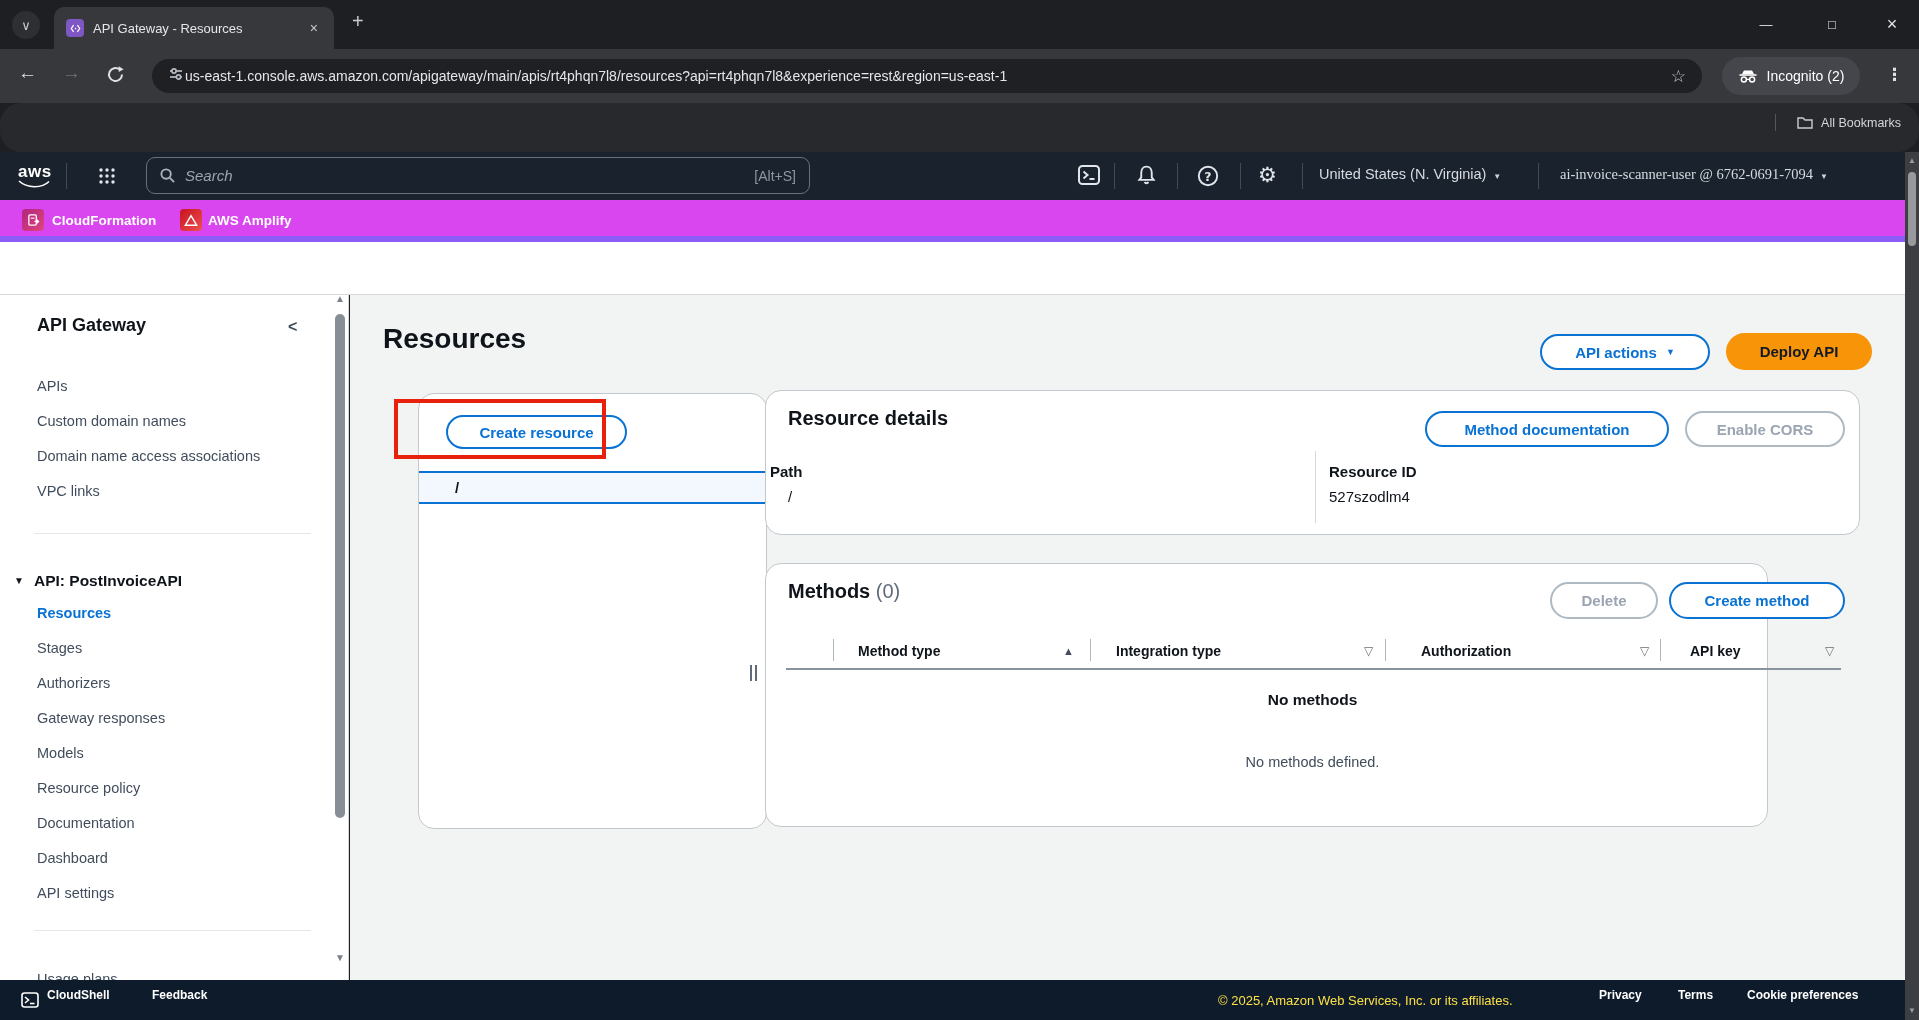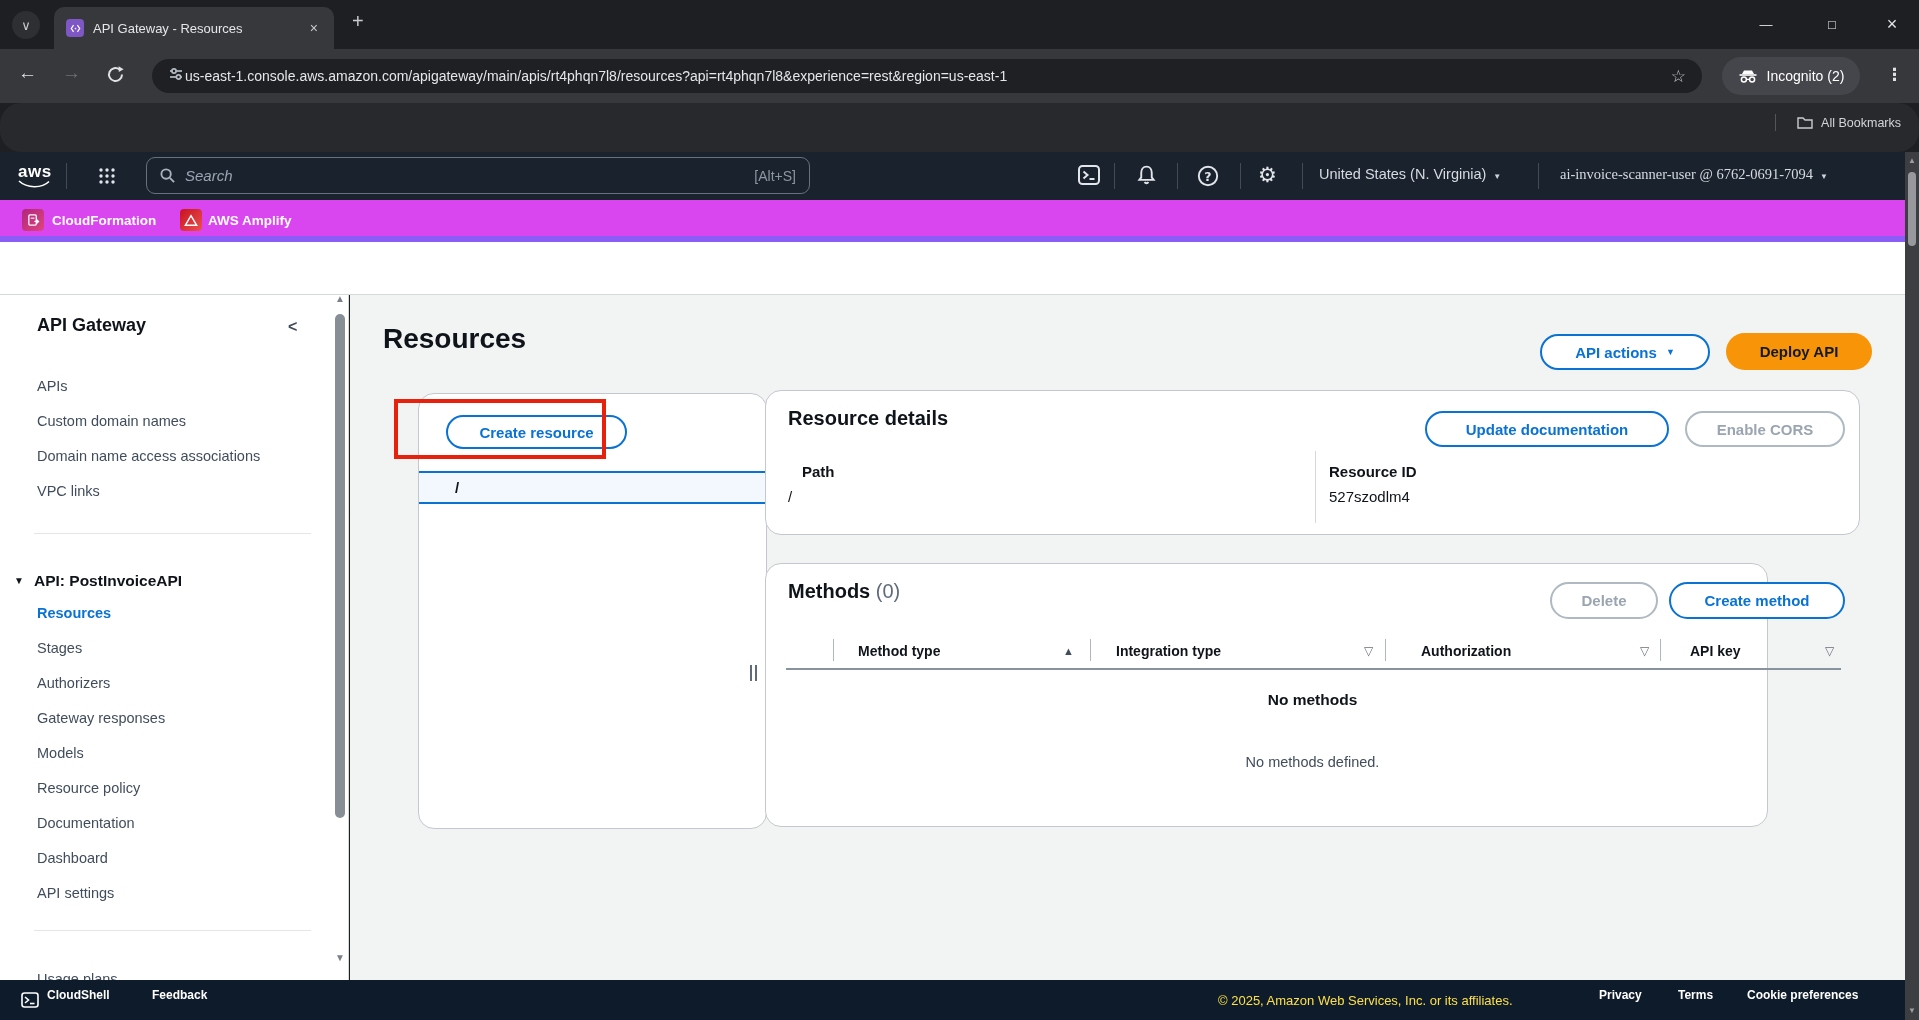--- a/index.html
+++ b/index.html
@@ -329,26 +329,26 @@
           <i></i>
           <i></i>
         </div>
   </div>
 
   <div class="red-box"></div>
 
   <div class="card" style="left:415px;top:95px;width:1095px;height:145px;">
     <div class="card-h">Resource details</div>
     <div class="pill btn-blue abs" style="left:659px;top:20px;width:244px;height:36px;">
-      <span>Update documentation</span>
+      <span>Method documentation</span>
     </div>
     <div class="pill btn-disabled abs" style="left:919px;top:20px;width:160px;height:36px;">
       <span>Enable CORS</span>
     </div>
-    <div class="fld-label" style="left:36px;top:72px;">Path</div>
+    <div class="fld-label" style="left:4px;top:72px;">Path</div>
     <div class="fld-value" style="left:22px;top:97px;">/</div>
     <div class="v-div" style="left:549px;top:60px;height:72px;"></div>
     <div class="fld-label" style="left:563px;top:72px;">Resource ID</div>
     <div class="fld-value" style="left:563px;top:97px;">527szodlm4</div>
   </div>
 
   <div class="card" style="left:415px;top:268px;width:1003px;height:264px;">
     <div class="card-h"><span>Methods</span> <span class="counter">(0)</span></div>
     <div class="pill btn-disabled abs" style="left:784px;top:18px;width:108px;height:37px;">
       <span>Delete</span>

